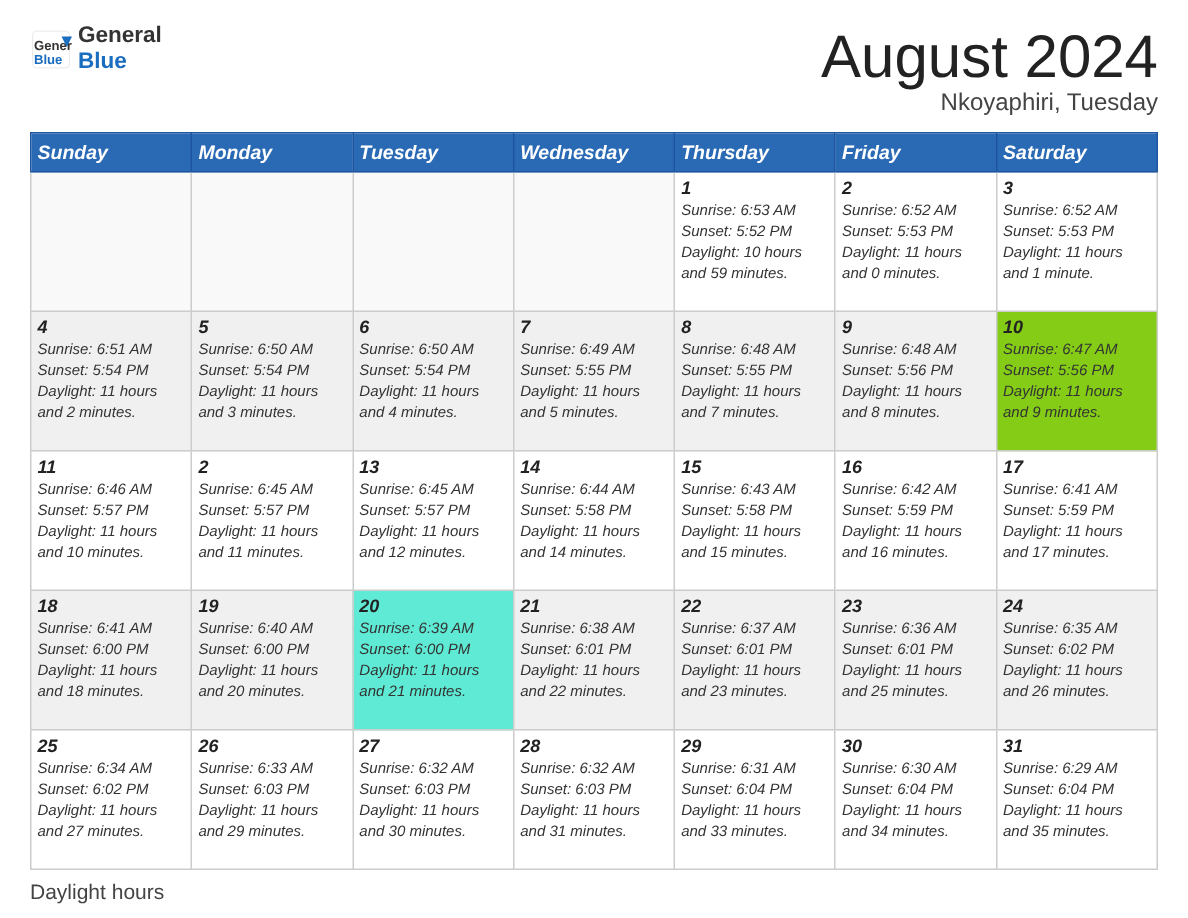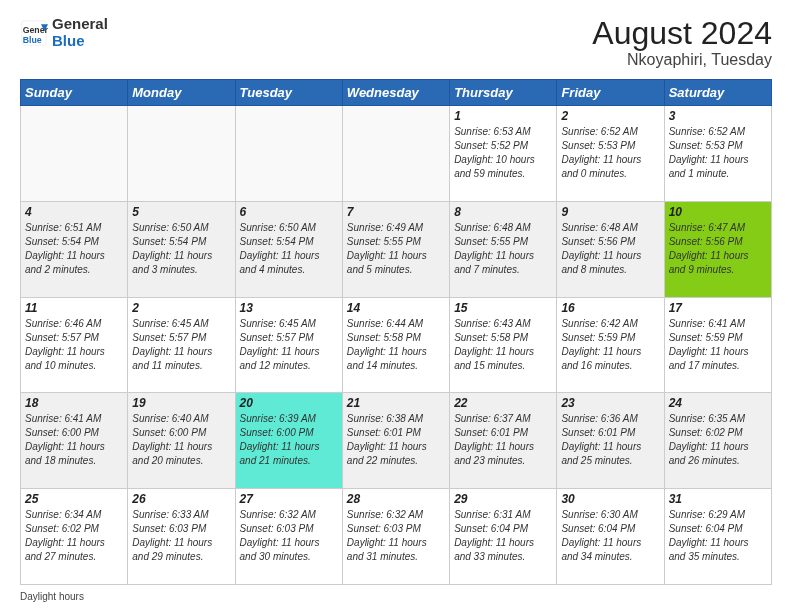--- a/index.html
+++ b/index.html
@@ -29,21 +29,21 @@
       gap: 4px;
     }
     .logo-icon {
       width: 28px;
       height: 28px;
     }
     .title-block {
       text-align: right;
     }
     .main-title {
-      font-size: 32px;
+      font-size: 40px;
       font-weight: normal;
       color: #222;
       line-height: 1.1;
     }
     .subtitle {
       font-size: 16px;
       color: #444;
     }
     .calendar {
       flex: 1;
@@ -83,21 +83,21 @@
       margin-bottom: 2px;
       display: block;
     }
     .day-info {
       font-size: 10px;
       line-height: 1.4;
       color: #333;
     }
     .footer {
       margin-top: 6px;
-      font-size: 10px;
+      font-size: 14px;
       color: #444;
     }
   </style>
 </head>
 <body>
 
 <div class="page">
   <div class="header">
     <div class="logo">
       <svg class="logo-icon" viewBox="0 0 32 32">

